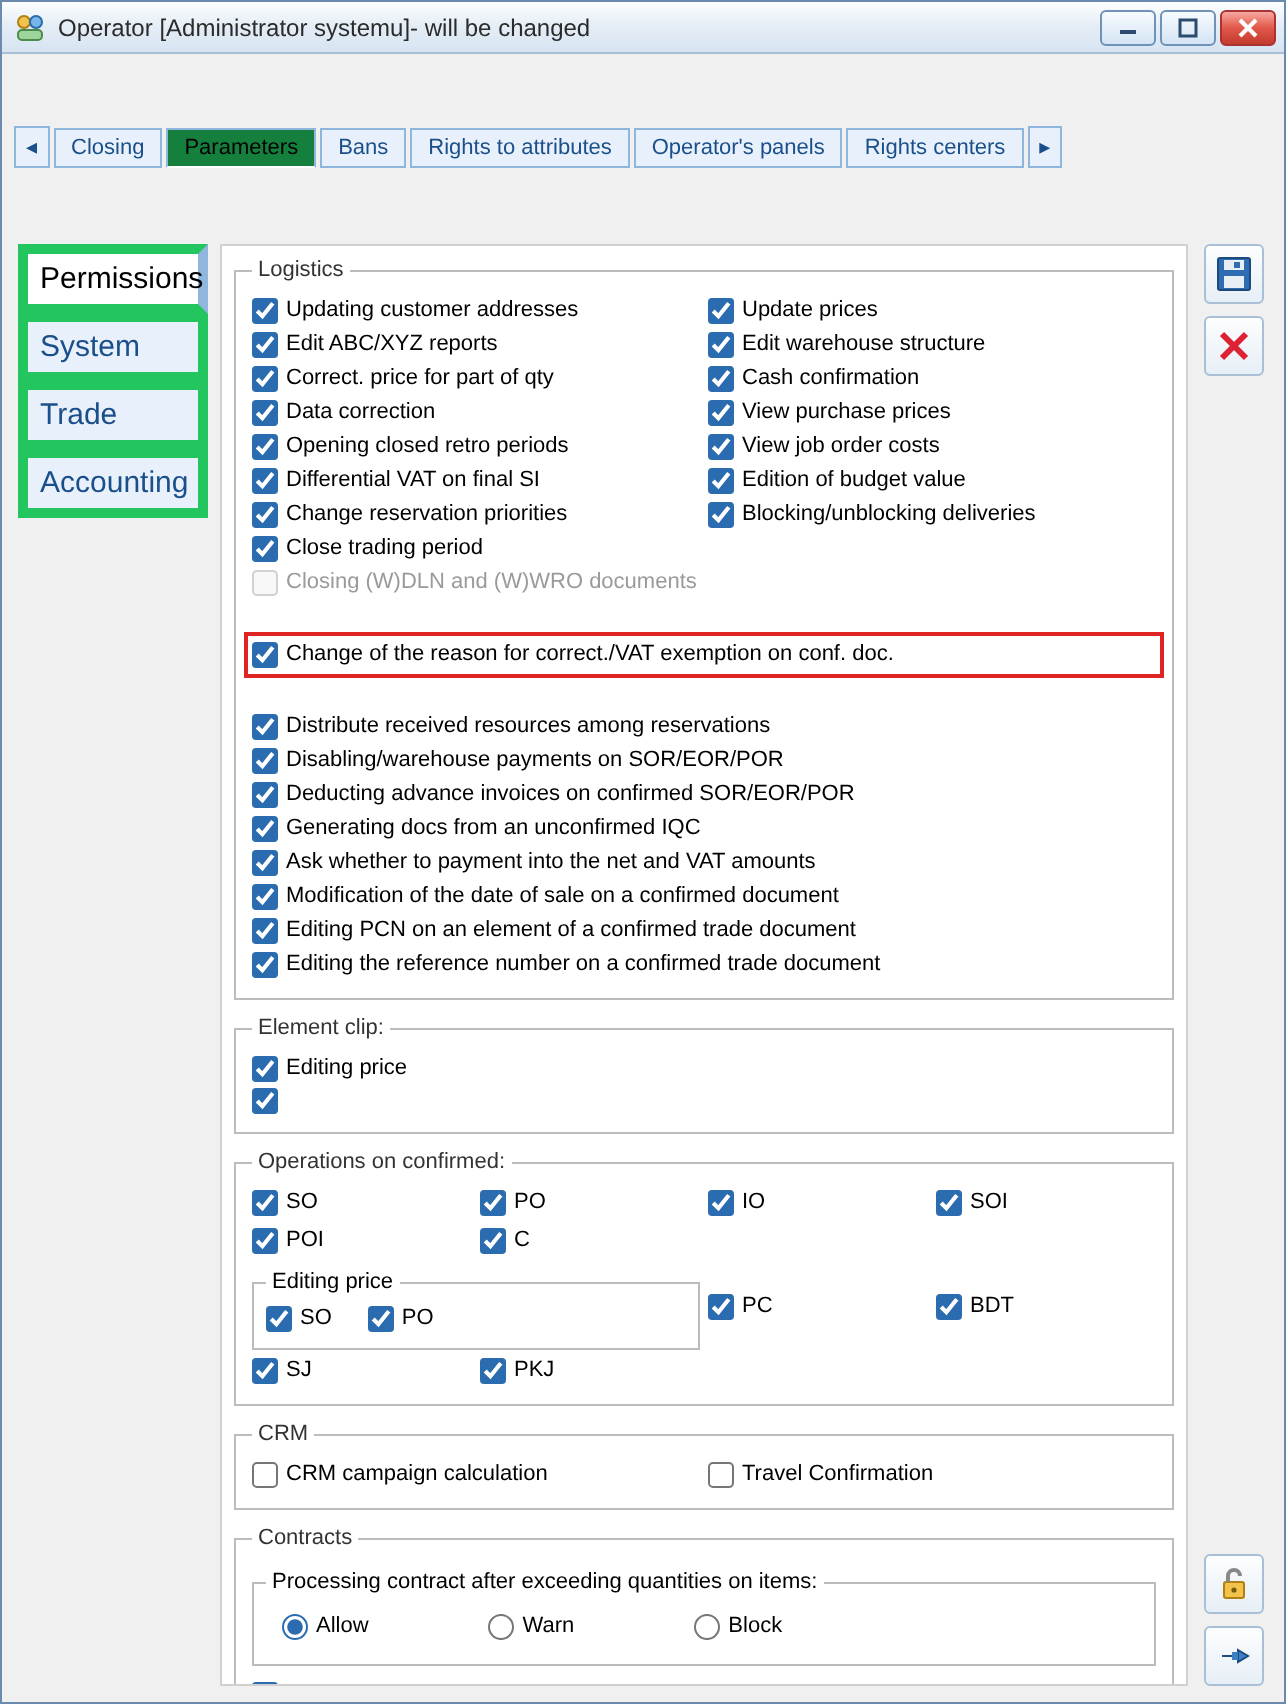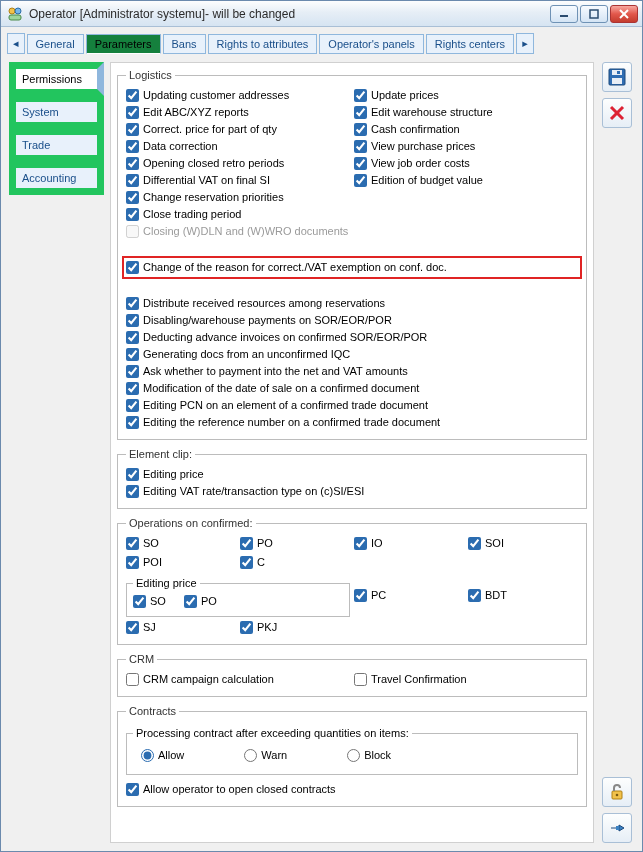--- a/index.html
+++ b/index.html
@@ -11,20 +11,21 @@
     color: #000;
     width: 643px;
   }
   .window {
     border: 1px solid #6b8aad;
     width: 643px;
     height: 852px;
     display: flex;
     flex-direction: column;
     background: #f0f0f0;
+    gap: 30px;
   }
   .titlebar {
     height: 26px;
     background: linear-gradient(to bottom, #fdfefe, #e6eef6 45%, #d6e4f2);
     border-bottom: 1px solid #a9bfd6;
     display: flex;
     align-items: center;
     padding: 0 4px 0 6px;
   }
   .titlebar .app-icon {
@@ -75,25 +76,25 @@
     gap: 6px;
     overflow: hidden;
   }
   .sidebar {
     width: 95px;
     display: flex;
     flex-direction: column;
     gap: 0;
   }
   .side-tab {
-    border: 7px solid #22c55e;
+    border: 5px solid #22c55e;
     background: #e8f1fb;
     color: #1a4f8a;
     padding: 4px 6px;
-    font-size: 11px;
+    font-size: 15px;
     margin-bottom: -1px;
   }
   .side-tab.active { background: #fff; position:relative; z-index:2; color:#000; border-right-color:#8fb7dd; }
 
   .main {
     flex: 1;
     background: #fff;
     border: 1px solid #d0d0d0;
     padding: 4px 4px 8px 4px;
     overflow-y: auto;
@@ -195,21 +196,21 @@
     <div class="winbtn close">
       <svg width="10" height="10">
           <line x1="1" y1="1" x2="9" y2="9" stroke="#fff" stroke-width="2"></line>
           <line x1="9" y1="1" x2="1" y2="9" stroke="#fff" stroke-width="2"></line>
         </svg>
     </div>
   </div>
 
   <div class="tabbar">
     <div class="nav-arrow">◂</div>
-    <div class="tab">General</div>
+    <div class="tab">Closing</div>
     <div class="tab active">Parameters</div>
     <div class="tab">Bans</div>
     <div class="tab">Rights to attributes</div>
     <div class="tab">Operator's panels</div>
     <div class="tab">Rights centers</div>
     <div class="nav-arrow">▸</div>
   </div>
 
   <div class="body-area">
 
@@ -277,20 +278,24 @@
                 <span>View purchase prices</span>
               </label>
             <label class="cb-row">
                 <input type="checkbox" checked="" style="">
                 <span>View job order costs</span>
               </label>
             <label class="cb-row">
                 <input type="checkbox" checked="" style="">
                 <span>Edition of budget value</span>
               </label>
+            <label class="cb-row">
+                <input type="checkbox" checked="" style="">
+                <span>Blocking/unblocking deliveries</span>
+              </label>
           </div>
         </div>
         <label class="cb-row disabled">
             <input type="checkbox" disabled="" style="">
             <span>Closing (W)DLN and (W)WRO documents</span>
           </label>
         <label class="cb-row highlight">
             <input type="checkbox" checked="" style="">
             <span>Change of the reason for correct./VAT exemption on conf. doc.</span>
           </label>
@@ -329,21 +334,20 @@
       </fieldset>
 
       <fieldset class="group">
         <legend>Element clip:</legend>
         <label class="cb-row">
             <input type="checkbox" checked="" style="">
             <span>Editing price</span>
           </label>
         <label class="cb-row">
             <input type="checkbox" checked="" style="">
-            <span>Editing VAT rate/transaction type on (c)SI/ESI</span>
           </label>
       </fieldset>
 
       <fieldset class="group">
         <legend>Operations on confirmed:</legend>
         <div class="grid6">
           <label class="cb-row">
               <input type="checkbox" checked="" style="">
               <span>SO</span>
             </label>

